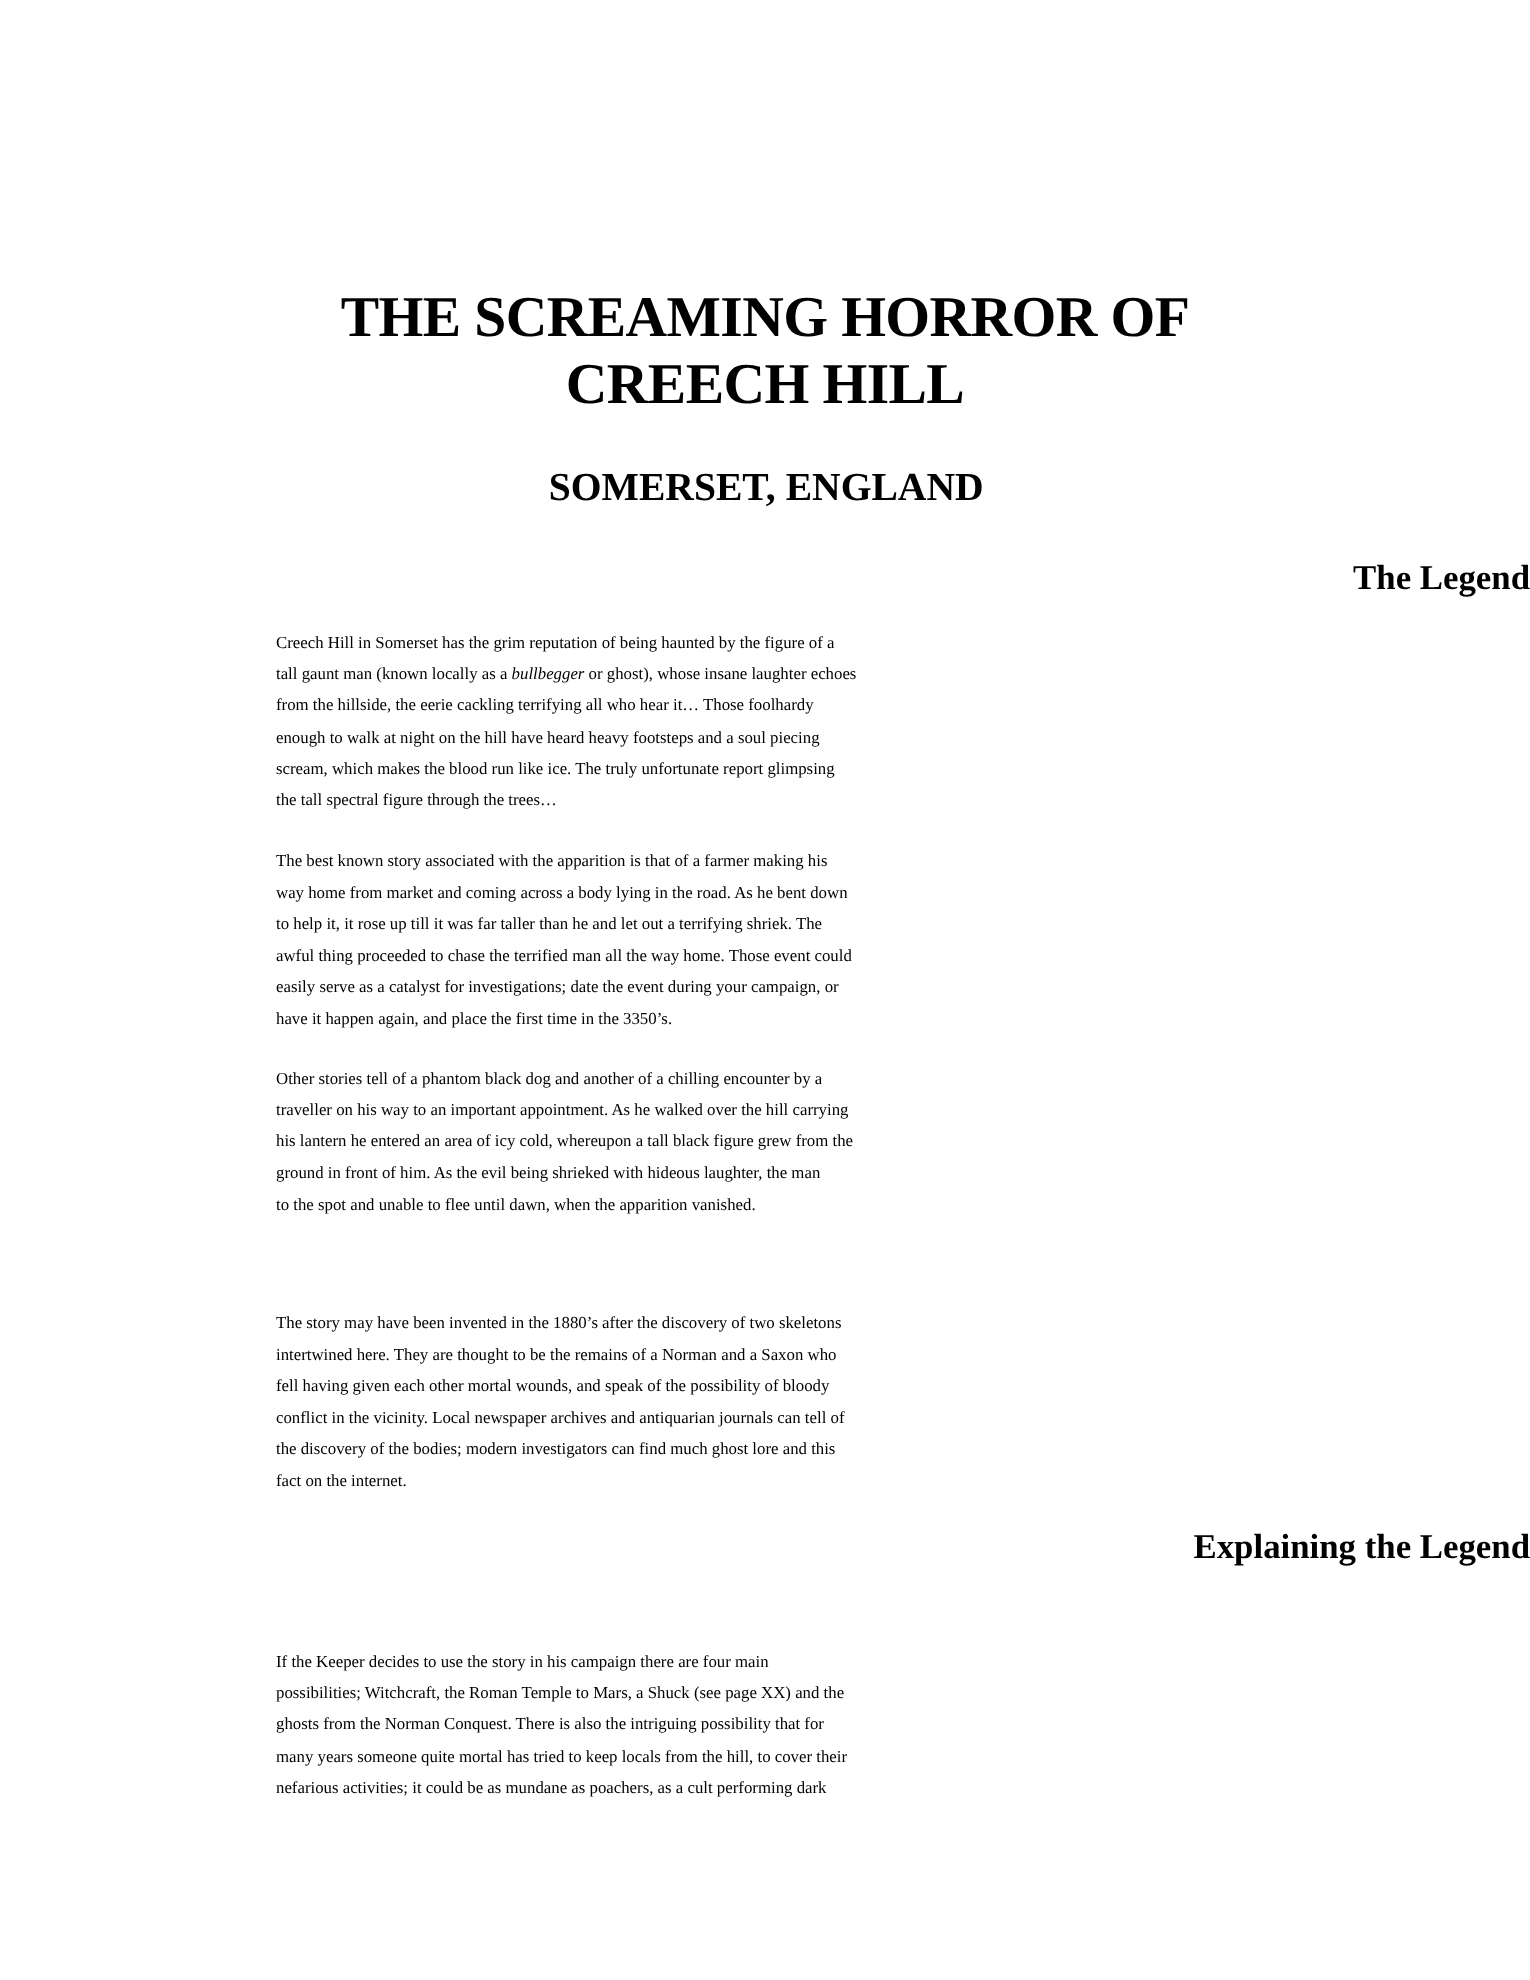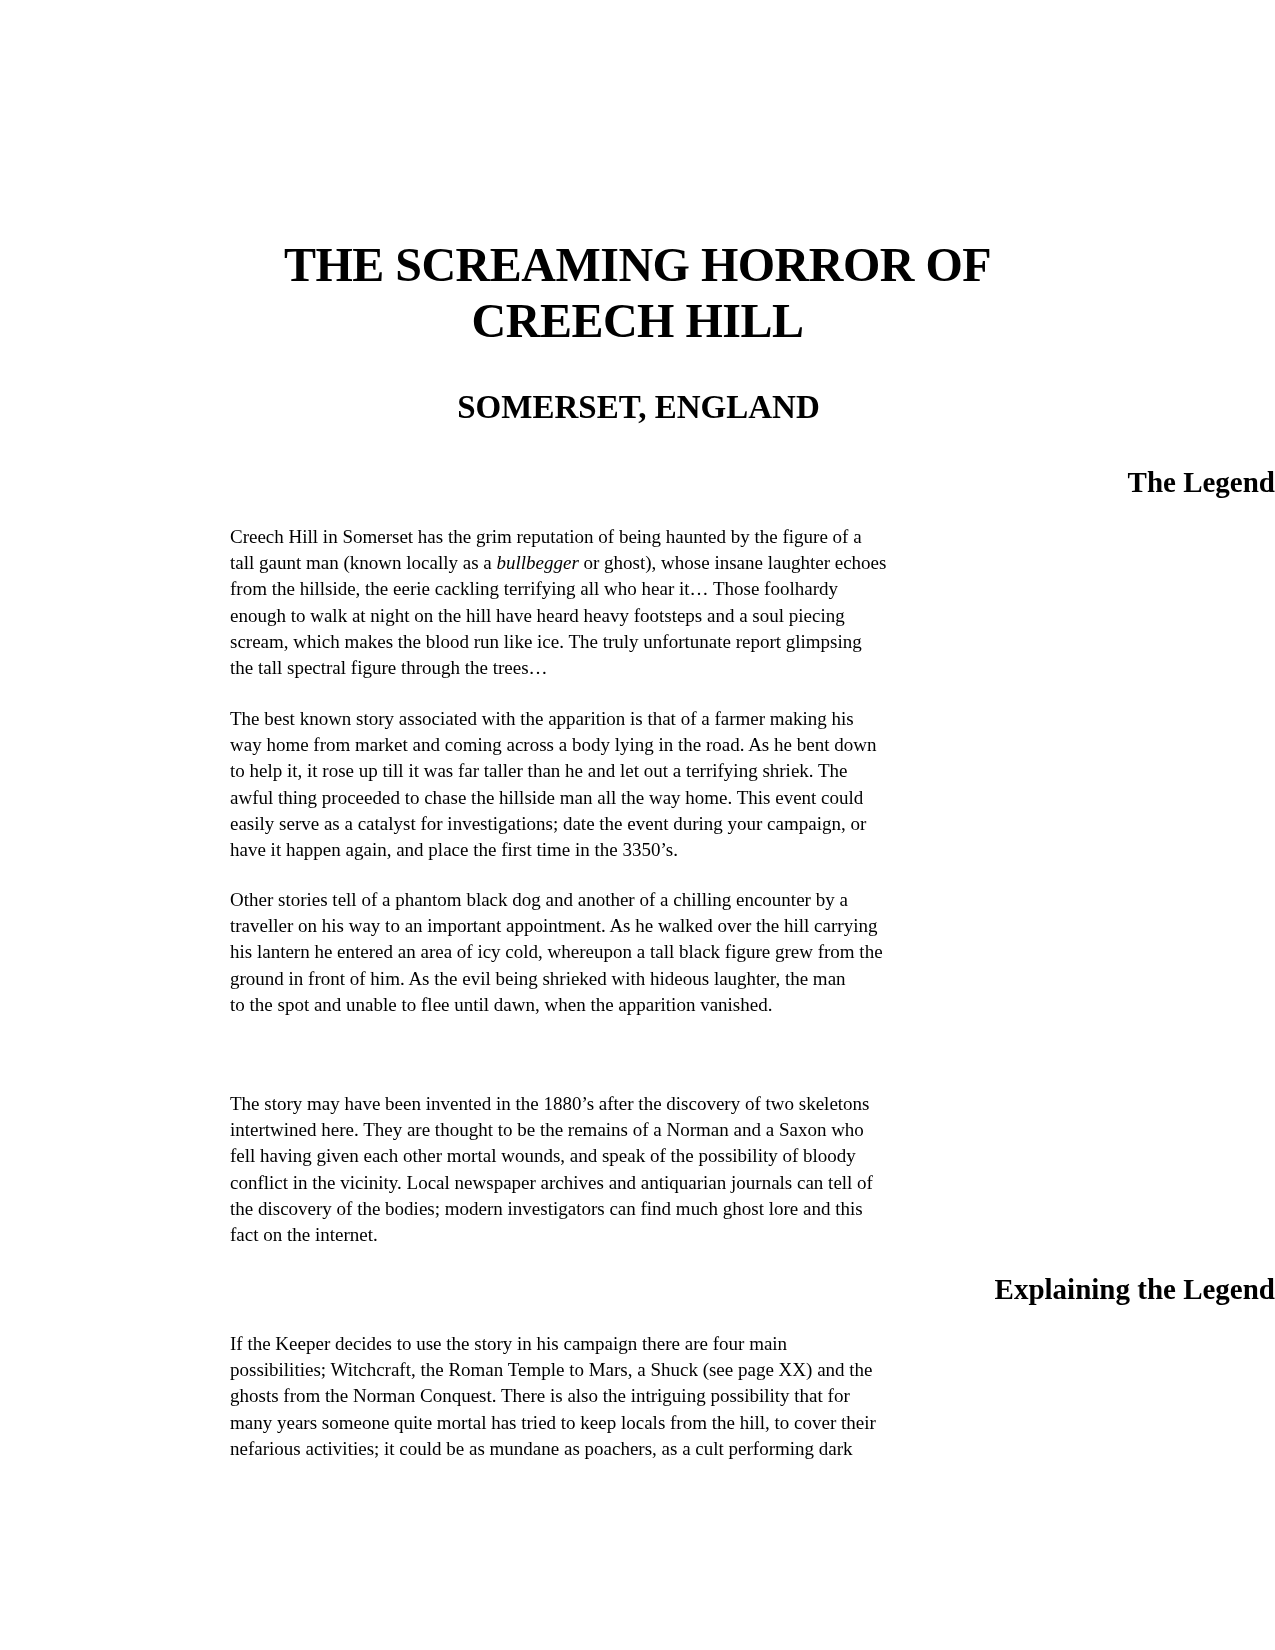--- a/index.html
+++ b/index.html
@@ -17,21 +17,21 @@
     .subtitle {
       position: absolute; left: 1px; width: 1275px; top: 346px;
       text-align: center; font-weight: bold; font-size: 33px; line-height: 40px;
     }
     .h2 {
       position: absolute; left: 0; width: 1275px;
       text-align: center; font-weight: bold; font-size: 29px; line-height: 36px;
     }
     .para {
       position: absolute; left: 230px; width: 820px;
-      font-size: 19px; line-height: 26.2px; white-space: nowrap;
+      font-size: 14px; line-height: 26.2px; white-space: nowrap;
     }
     .para .ln { display: block; }
     em { font-style: italic; }
   </style>
 </head>
 <body>
 
 <div class="page">
 
   <h1 class="title" style="margin:0;">
@@ -49,21 +49,21 @@
     <span class="ln">from the hillside, the eerie cackling terrifying all who hear it… Those foolhardy</span>
     <span class="ln">enough to walk at night on the hill have heard heavy footsteps and a soul piecing</span>
     <span class="ln">scream, which makes the blood run like ice. The truly unfortunate report glimpsing</span>
     <span class="ln">the tall spectral figure through the trees…</span>
   </div>
 
   <div class="para" style="top:665px;">
     <span class="ln">The best known story associated with the apparition is that of a farmer making his</span>
     <span class="ln">way home from market and coming across a body lying in the road. As he bent down</span>
     <span class="ln">to help it, it rose up till it was far taller than he and let out a terrifying shriek. The</span>
-    <span class="ln">awful thing proceeded to chase the hillside man all the way home.  This event could</span>
+    <span class="ln">awful thing proceeded to chase the terrified man all the way home.  Those event could</span>
     <span class="ln">easily serve as a catalyst for investigations; date the event during your campaign, or</span>
     <span class="ln">have it happen again, and place the first time in the 3350’s.</span>
   </div>
 
   <div class="para" style="top:846px;">
     <span class="ln">Other stories tell of a phantom black dog and another of a chilling encounter by a</span>
     <span class="ln">traveller on his way to an important appointment. As he walked over the hill carrying</span>
     <span class="ln">his lantern he entered an area of icy cold, whereupon a tall black figure grew from the</span>
     <span class="ln">ground in front of him. As the evil being shrieked with hideous laughter, the man</span>
     <span class="ln">to the spot and unable to flee until dawn, when the apparition vanished.</span>
@@ -73,21 +73,21 @@
     <span class="ln">The story may have been invented in the 1880’s after the discovery of two skeletons</span>
     <span class="ln">intertwined here.  They are thought to be the remains of a Norman and a Saxon who</span>
     <span class="ln">fell having given each other mortal wounds, and speak of the possibility of bloody</span>
     <span class="ln">conflict in the vicinity. Local newspaper archives and antiquarian journals can tell of</span>
     <span class="ln">the discovery of the bodies; modern investigators can find much ghost lore and this</span>
     <span class="ln">fact on the internet.</span>
   </div>
 
   <h3 class="h2" style="top:1230px; margin:0;text-align:right;">Explaining the Legend</h3>
 
-  <div class="para" style="top:1290px;">
+  <div class="para" style="top:1332px;">
     <span class="ln">If the Keeper decides to use the story in his campaign there are four main</span>
     <span class="ln">possibilities; Witchcraft, the Roman Temple to Mars, a Shuck (see page XX) and the</span>
     <span class="ln">ghosts from the Norman Conquest.  There is also the intriguing possibility that for</span>
     <span class="ln">many years someone quite mortal has tried to keep locals from the hill, to cover their</span>
     <span class="ln">nefarious activities; it could be as mundane as poachers, as a cult performing dark</span>
   </div>
 
 </div>
 
 </body></html>

